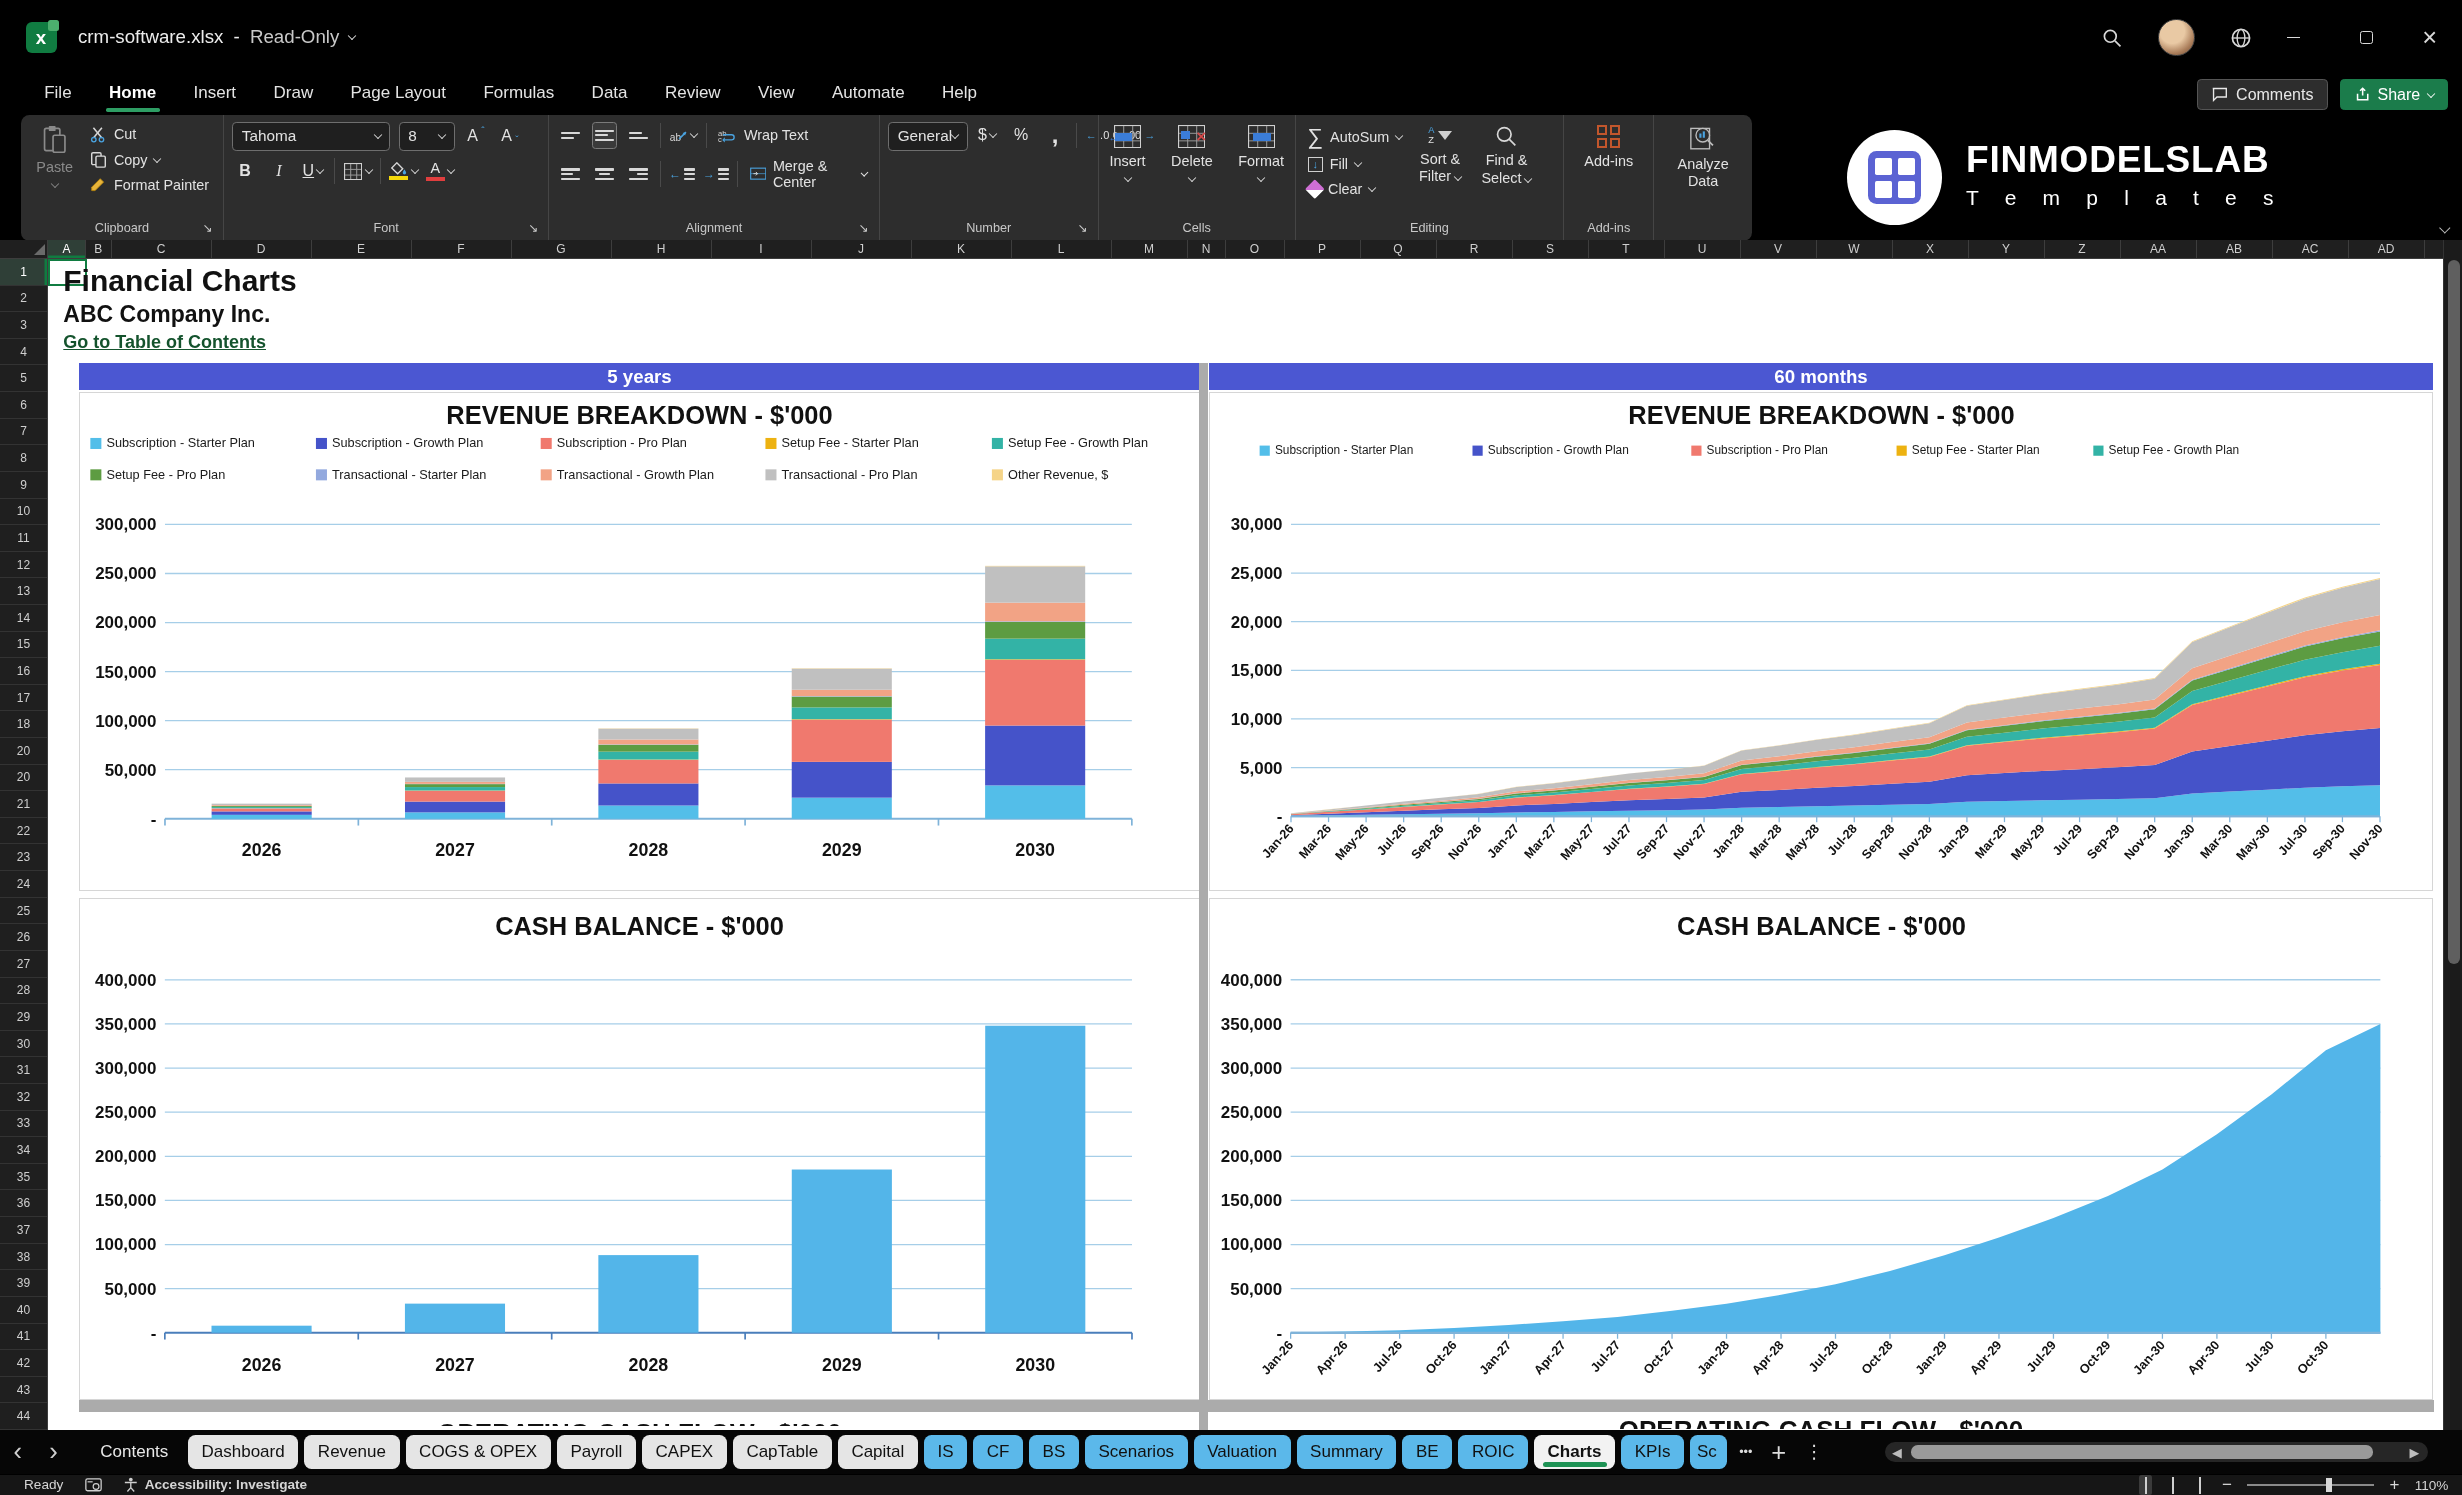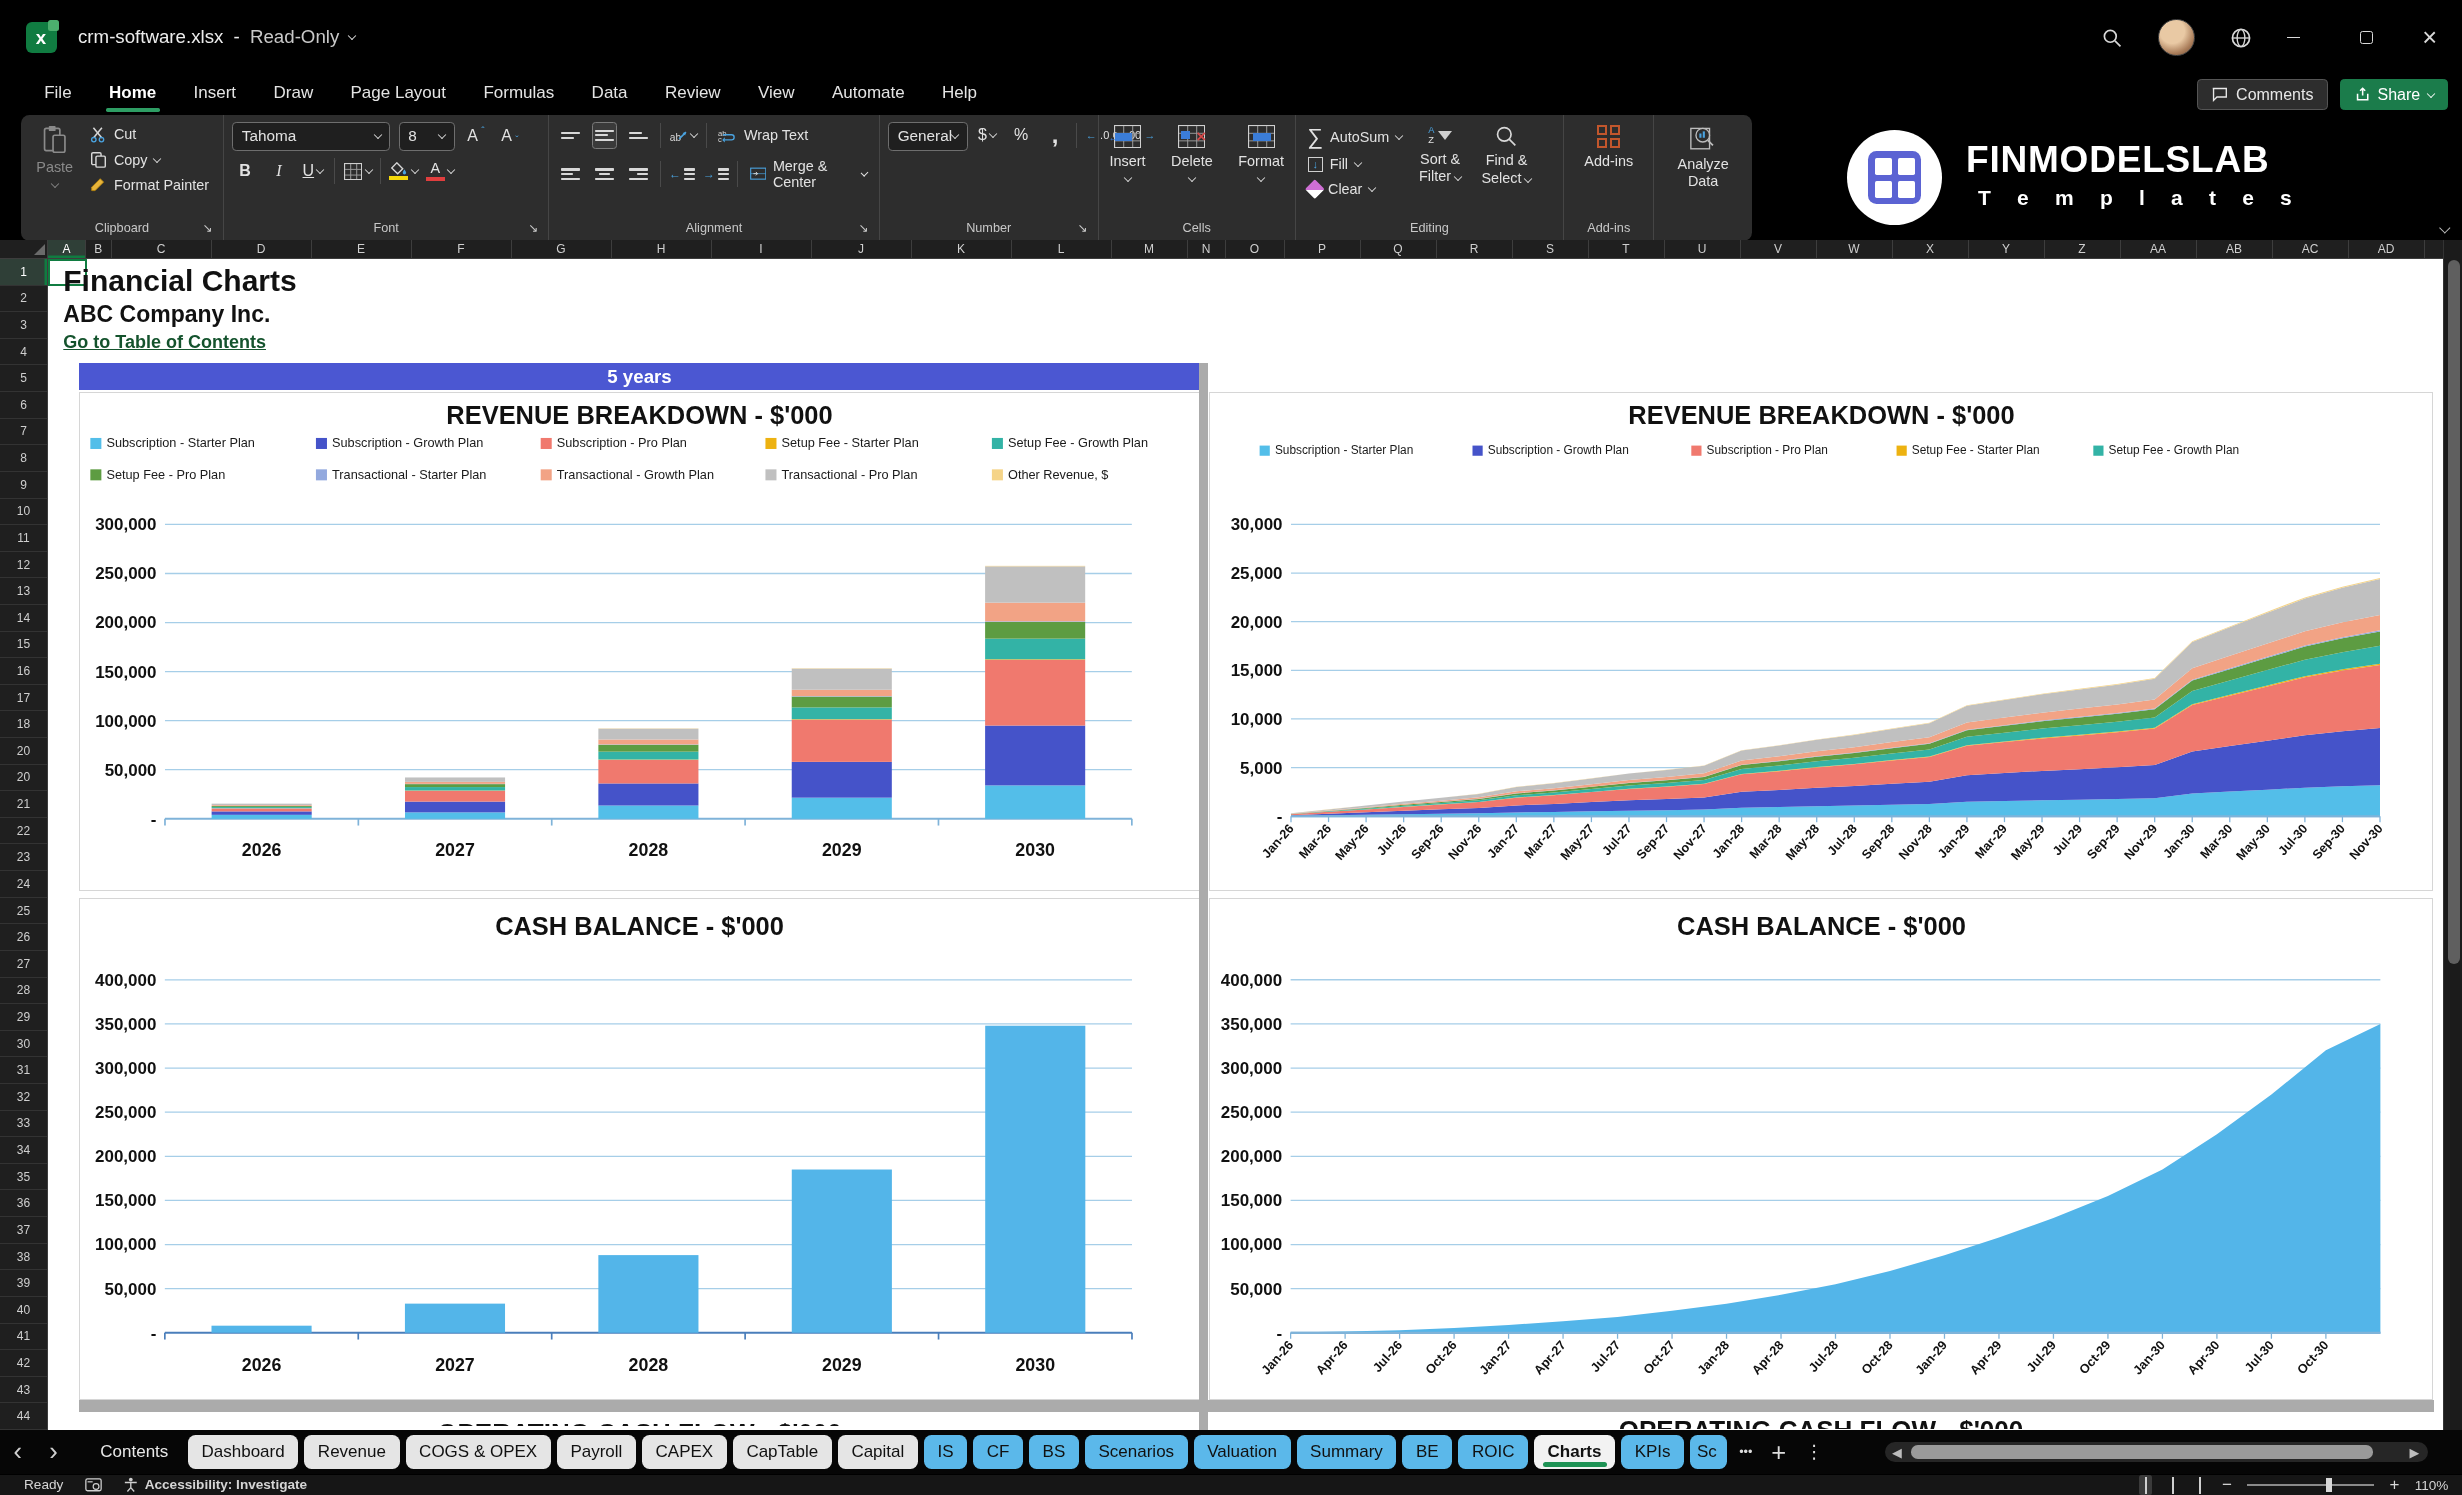--- a/index.html
+++ b/index.html
@@ -83,21 +83,21 @@
   .logo-zone { position:absolute; right:0; top:0; width:704px; height:126px; background:#000;
     display:flex; align-items:center; }
   .logo-circle { position:absolute; left:89px; top:15.3px; width:95px; height:95px; border-radius:50%;
     background:#fff; display:flex; align-items:center; justify-content:center; }
   .logo-grid { width:53px; height:53px; background:#5B63D3; border-radius:8.5px; display:grid;
     grid-template-columns:17px 17px; grid-template-rows:17px 17px; gap:6px; align-content:center;
     justify-content:center; }
   .logo-grid i { background:#fff; border-radius:1.7px; }
   .logo-text { position:absolute; left:208px; top:24px; color:#fff; }
   .logo-brand { font-size:37px; font-weight:800; letter-spacing:0.8px; }
-  .logo-tag { font-size:21px; letter-spacing:10.2px; margin-top:5.1px; font-weight:700;margin-left:12px; }
+  .logo-tag { font-size:21px; letter-spacing:10.2px; margin-top:5.1px; font-weight:400; }
   .ribbon-collapse { position:absolute; right:13.6px; bottom:8.5px; color:#bdbdbd; }
 
   
   .colheaders { position:absolute; left:48px; top:240px; width:2395px; height:18.7px; background:#1f1f1f;
     display:flex; overflow:hidden; border-bottom:0.8px solid #3d3d3d; }
   .colh { flex:none; color:#cfcfcf; font-size:12px; display:flex; align-items:center; justify-content:center;
     border-right:0.8px solid #3d3d3d; height:100%; }
   .colh.sel { background:#2f3f37; color:#fff; box-shadow:inset 0 -2.5px 0 #107C41; }
   .cornerbox { position:absolute; left:0; top:240px; width:48px; height:18.7px; background:#1f1f1f;
     border-right:0.8px solid #3d3d3d; border-bottom:0.8px solid #3d3d3d; }
@@ -671,20 +671,21 @@
       <div class="rowh">44</div>
     </div>
 
   <div class="sheet">
     <div class="sel-a1"></div>
     <div class="sh-title">Financial Charts</div>
     <div class="sh-company">ABC Company Inc.</div>
     <div class="sh-link">Go to Table of Contents</div>
 
     <div class="banner" style="left:31px; width:1121px;">5 years</div>
+    <div class="banner" style="left:1161px; width:1224px;">60 months</div>
 
     <div class="chartbox" style="left:31px; top:133px; width:1121px; height:499px;"><svg width="1119" height="497" viewBox="0 0 1319 586">
           <text x="659.5" y="36" text-anchor="middle" font-size="30" font-weight="800" fill="#111">REVENUE BREAKDOWN - $'000</text>
           <rect x="12" y="53" width="13" height="13" fill="#53BEE9"></rect>
           <text x="31" y="64" font-size="15" fill="#1a1a1a">Subscription - Starter Plan</text>
           <rect x="278" y="53" width="13" height="13" fill="#4553C9"></rect>
           <text x="297" y="64" font-size="15" fill="#1a1a1a">Subscription - Growth Plan</text>
           <rect x="543" y="53" width="13" height="13" fill="#F0796E"></rect>
           <text x="562" y="64" font-size="15" fill="#1a1a1a">Subscription - Pro Plan</text>
           <rect x="808" y="53" width="13" height="13" fill="#EDB211"></rect>

